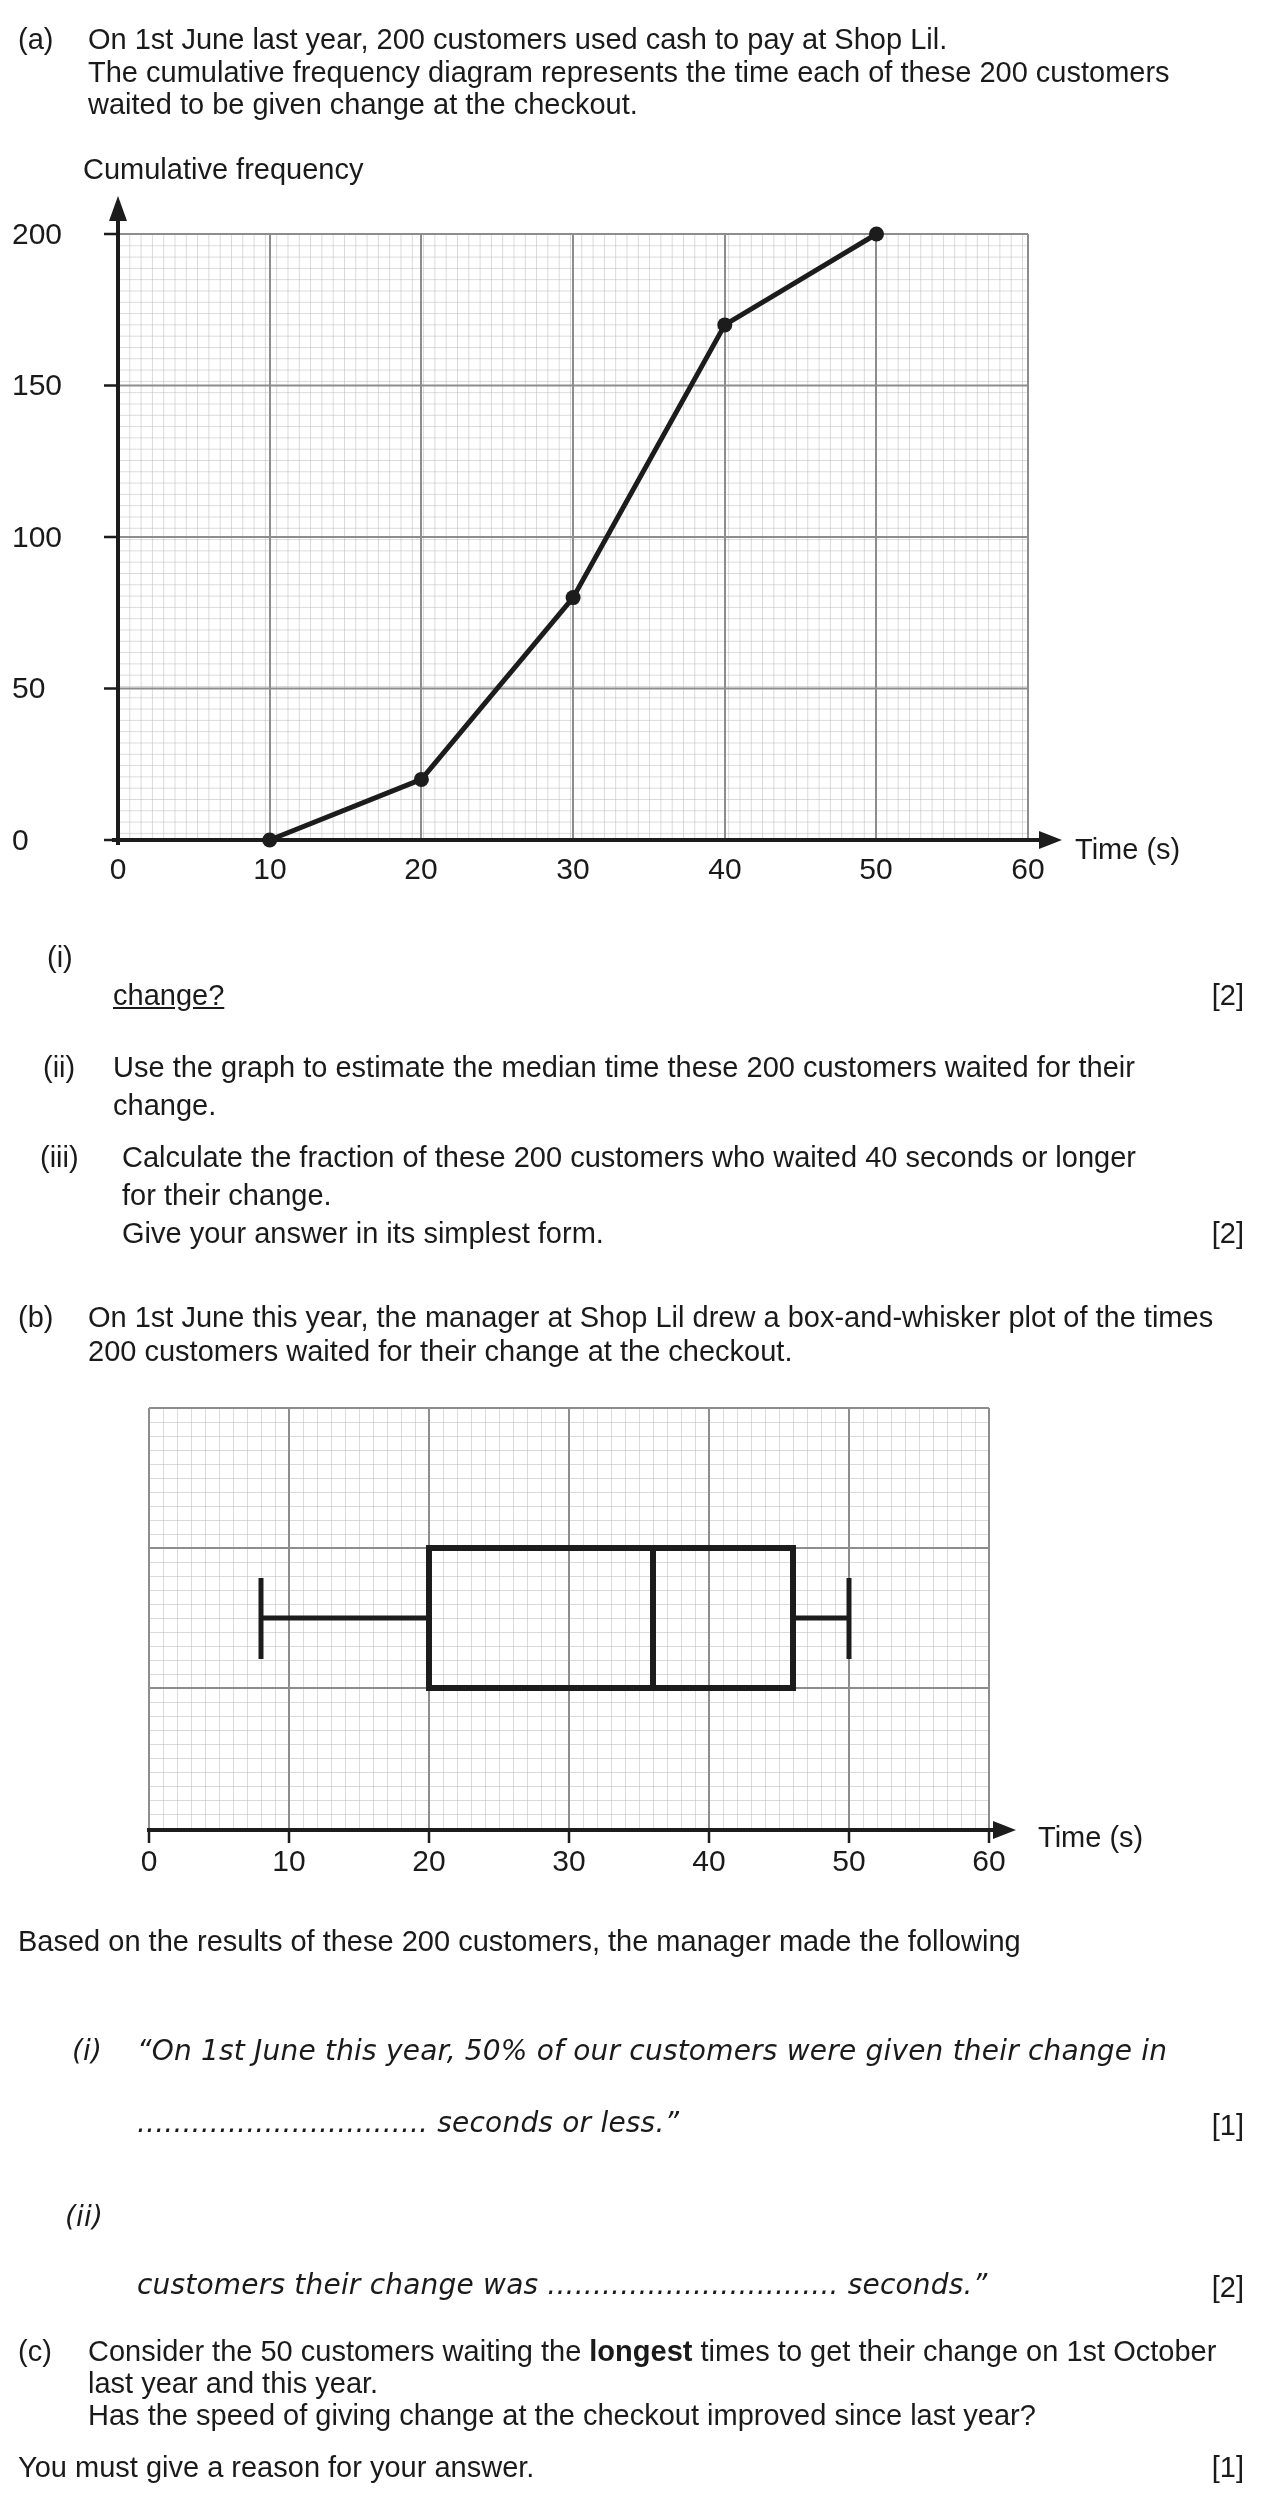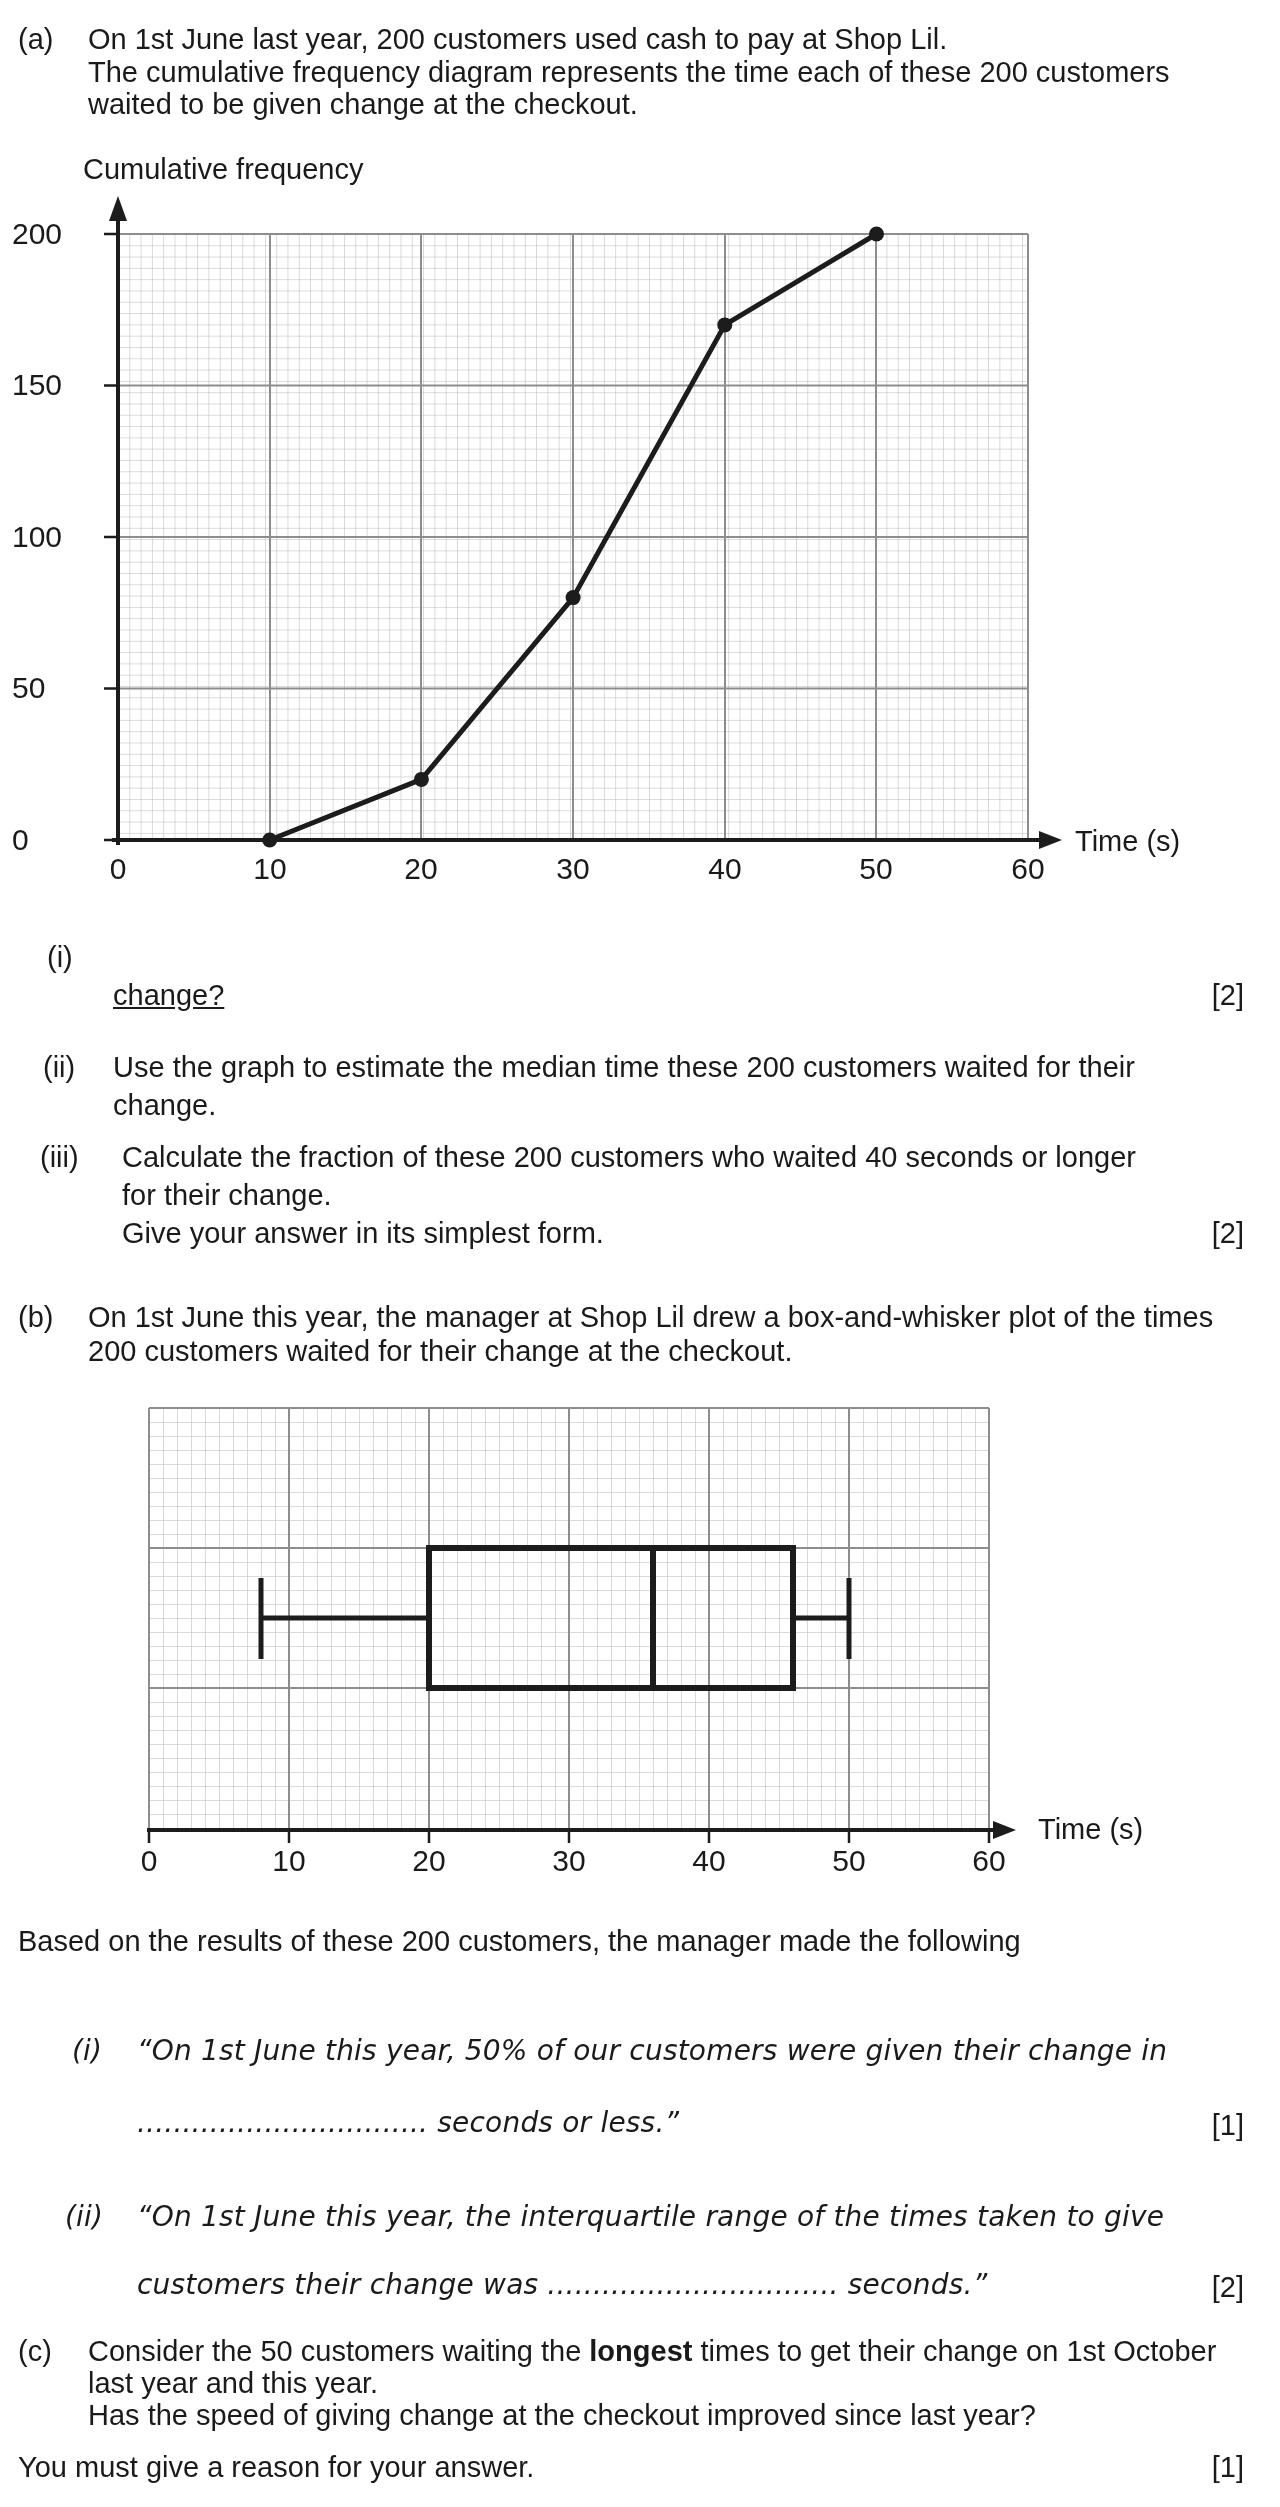--- a/index.html
+++ b/index.html
@@ -10,21 +10,21 @@
     background:#ffffff;
     font-family:"Liberation Sans", sans-serif;
     color:#1a1a1a;
     overflow:hidden;
   }
   .t{position:absolute;white-space:nowrap;font-size:29px;line-height:34px;}
   .mark{position:absolute;right:36px;font-size:29px;line-height:34px;}
   .hand{font-family:"DejaVu Sans", sans-serif;font-style:italic;font-size:28px;letter-spacing:.2px;}
   .ylab{position:absolute;left:12px;width:88px;text-align:left;font-size:30px;height:34px;line-height:34px;}
   .xlab{position:absolute;width:70px;text-align:center;font-size:30px;line-height:34px;}
-  .axis-title{position:absolute;white-space:nowrap;font-size:29px;line-height:34px;}
+  .axis-title{position:absolute;white-space:nowrap;font-size:29px;line-height:34px;margin-top:8px;}
   svg.overlay{position:absolute;left:0;top:0;pointer-events:none;}
   b{font-weight:700;}
 </style>
 </head>
 <body>
 
 <div class="page">
 
   <svg class="overlay" width="1280" height="2507" viewBox="0 0 1280 2507">
     <defs>
@@ -124,21 +124,20 @@
   <div class="axis-title" style="left:1038px;top:1812px;">Time (s)</div>
 
   <div class="t" style="left:18px;top:1924px;">Based on the results of these 200 customers, the manager made the following</div>
 
   <div class="t hand" style="left:72px;top:2034px;">(i)</div>
   <div class="t hand" style="left:137px;top:2034px;">“On 1st June this year, 50% of our customers were given their change in</div>
   <div class="t hand" style="left:137px;top:2106px;">................................ seconds or less.”</div>
   <div class="mark" style="top:2108px;">[1]</div>
 
   <div class="t hand" style="left:65px;top:2200px;">(ii)</div>
-  <div class="t hand" style="left:137px;top:2200px;">“On 1st June this year, the interquartile range of the times taken to give</div>
   <div class="t hand" style="left:137px;top:2268px;">customers their change was ................................ seconds.”</div>
   <div class="mark" style="top:2270px;">[2]</div>
 
   <div class="t" style="left:18px;top:2334px;">(c)</div>
   <div class="t" style="left:88px;top:2334px;"><span>Consider the 50 customers waiting the </span><b>longest</b><span> times to get their change on 1st October</span></div>
   <div class="t" style="left:88px;top:2366px;">last year and this year.</div>
   <div class="t" style="left:18px;top:2450px;">You must give a reason for your answer.</div>
 
   <div class="t" style="left:88px;top:2398px;">Has the speed of giving change at the checkout improved since last year?</div>
   <div class="mark" style="top:2450px;">[1]</div>

